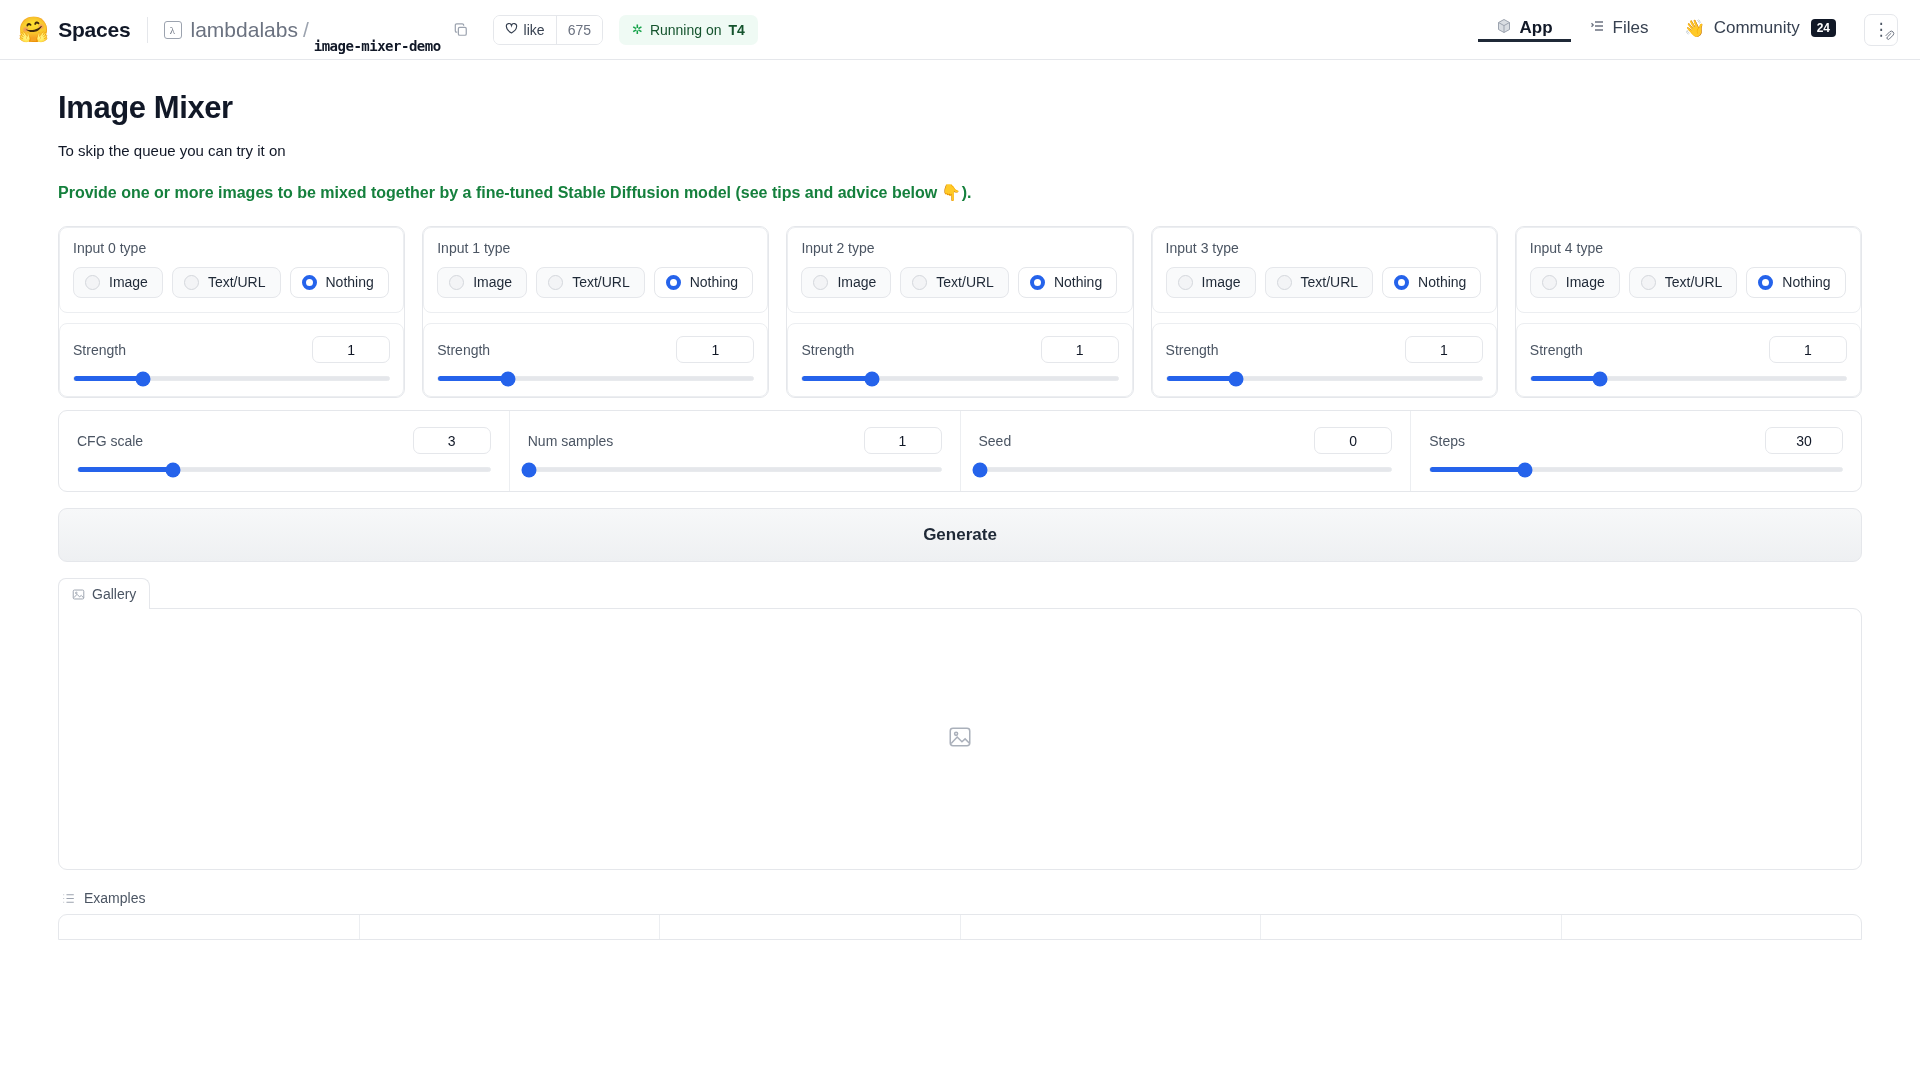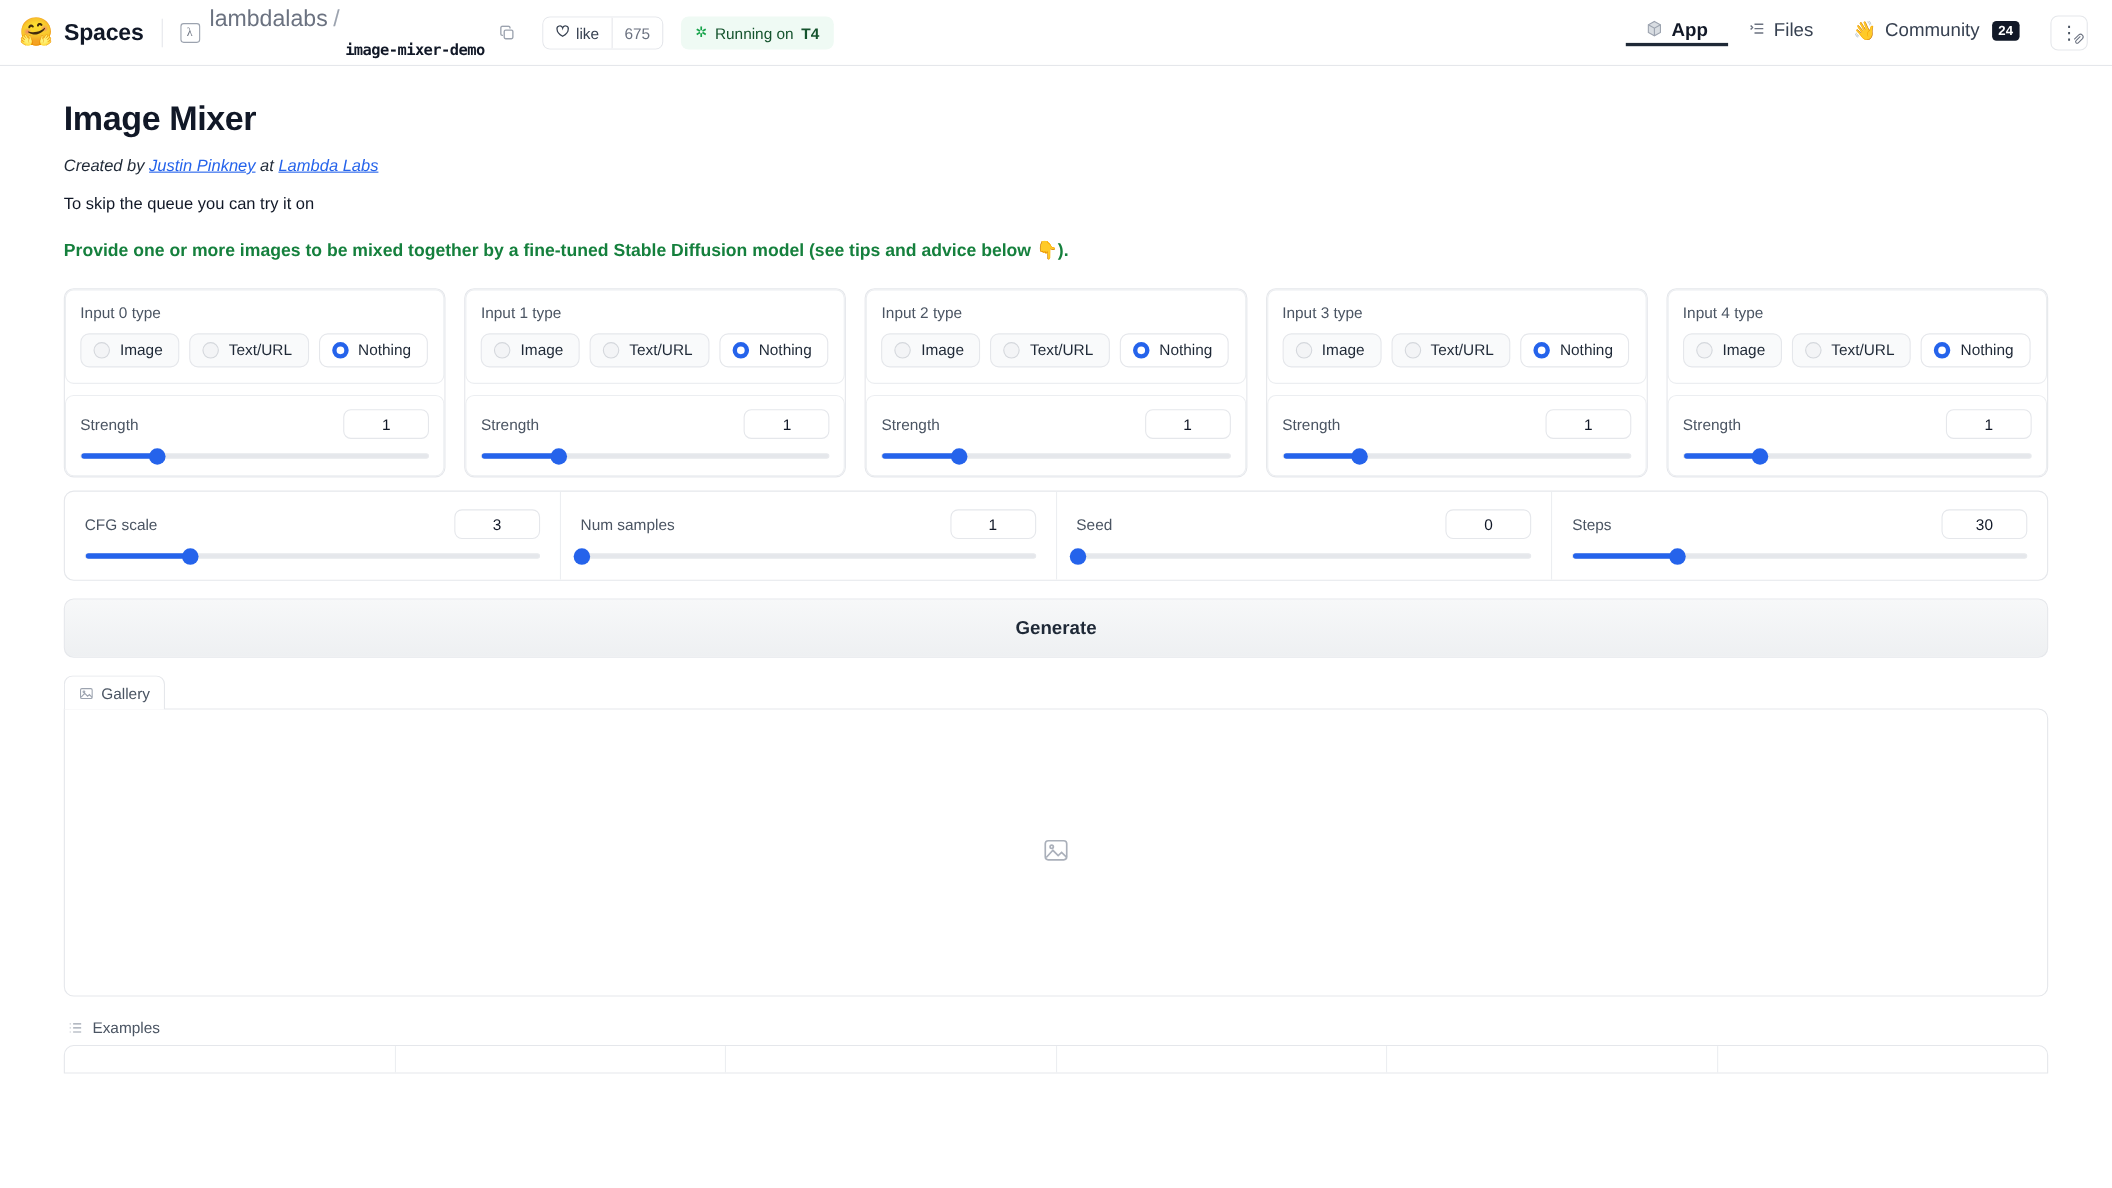--- a/index.html
+++ b/index.html
@@ -22,21 +22,21 @@
     position: relative;
   }
   .hf-logo { font-size: 25px; line-height: 1; margin-right: 9px; }
   .spaces-word { font-size: 21px; font-weight: 700; color: #111827; letter-spacing: -0.2px; }
   .hdr-divider { width: 1px; height: 26px; background: #e5e7eb; margin: 0 16px; }
   .space-icon {
     width: 18px; height: 18px; border: 1.5px solid #9ca3af; border-radius: 3px;
     display: flex; align-items: center; justify-content: center;
     font-size: 11px; color: #6b7280; margin-right: 9px; font-family: "Liberation Serif", serif;
   }
-  .breadcrumb { display: flex; align-items: flex-start; font-size: 21px; }
+  .breadcrumb { display: flex; align-items: center; font-size: 21px; }
   .bc-org { color: #6b7280; font-weight: 400; }
   .bc-sep { color: #9ca3af; margin: 0 5px; font-weight: 400; }
   .bc-name { color: #111827; font-weight: 700; font-family: "DejaVu Sans Mono", "Liberation Mono", monospace; font-size: 14px; letter-spacing: -0.5px; margin-top: 32px; }
   .copy-btn {
     margin-left: 10px; width: 20px; height: 20px; color: #9ca3af;
     display: flex; align-items: center; justify-content: center; cursor: pointer;
   }
   .like-group {
     display: flex; align-items: stretch; margin-left: 22px;
     border: 1px solid #e5e7eb; border-radius: 7px; overflow: hidden; height: 30px;
@@ -246,23 +246,20 @@
         </svg>
       </span>
     </div>
   </div>
 </div>
 
 <div class="page">
 
   <div class="app-title">Image Mixer</div>
 
-  <div class="credit">
-    <span>Created by </span><a href="#">Justin Pinkney</a><span> at </span><a href="#">Lambda Labs</a>
-  </div>
 
   <div class="queue-line">To skip the queue you can try it on</div>
   <div class="provide-line">Provide one or more images to be mixed together by a fine-tuned Stable Diffusion model (see tips and advice below 👇).</div>
 
   <div class="cards-row">
 
     <div class="input-card">
       <div class="inner-box">
         <div class="field-label">Input 0 type</div>
         <div class="radio-row">

